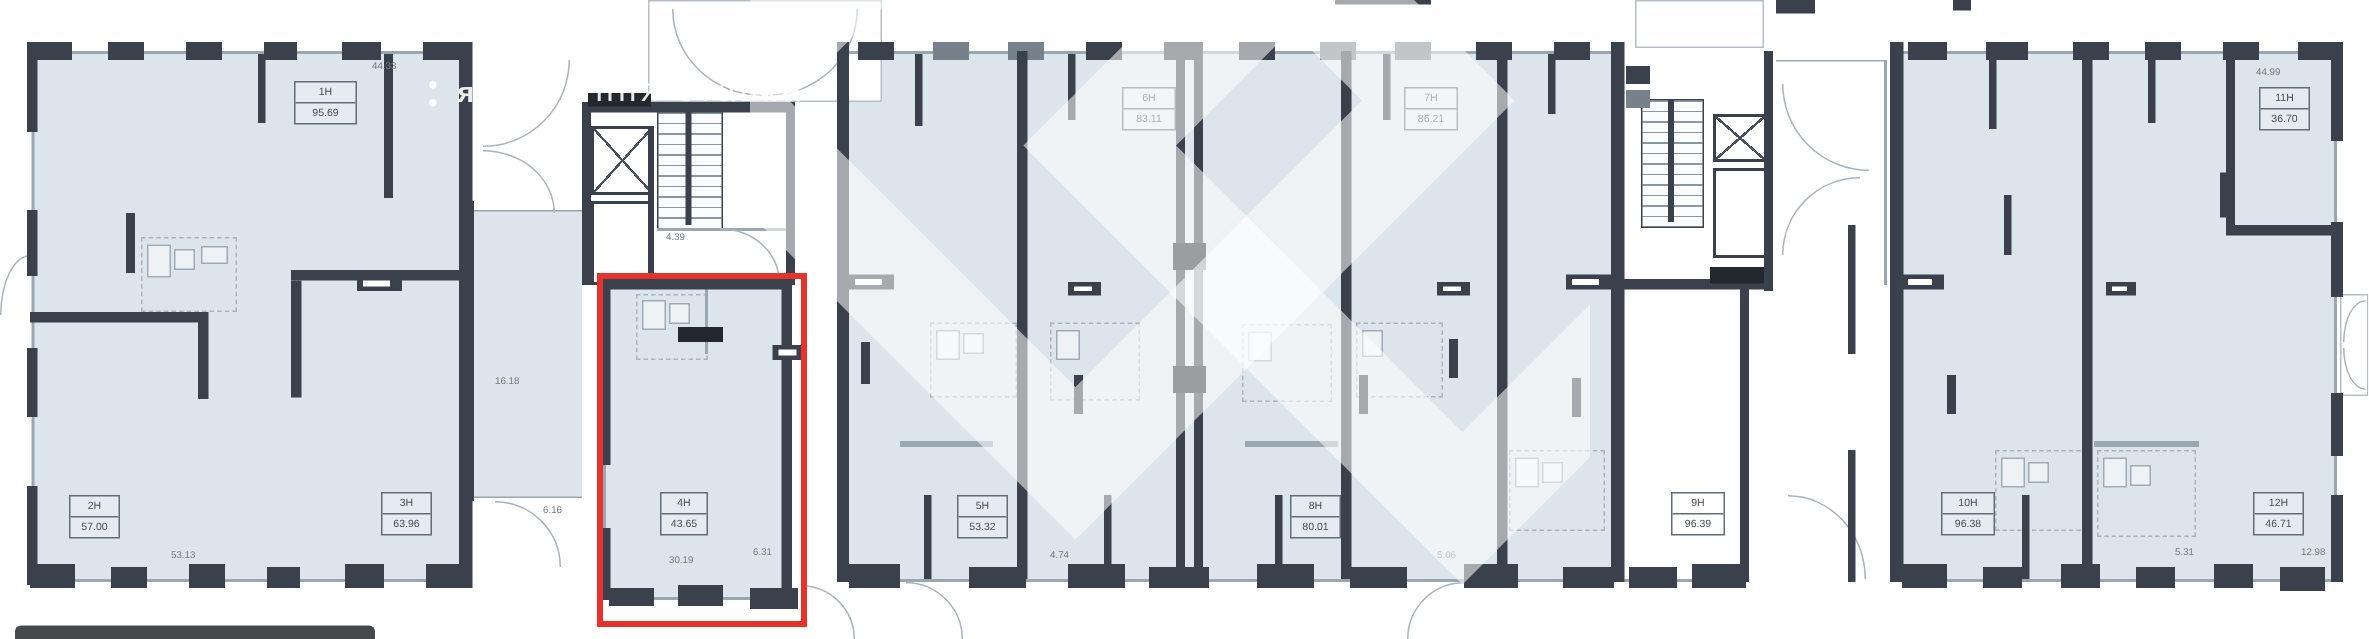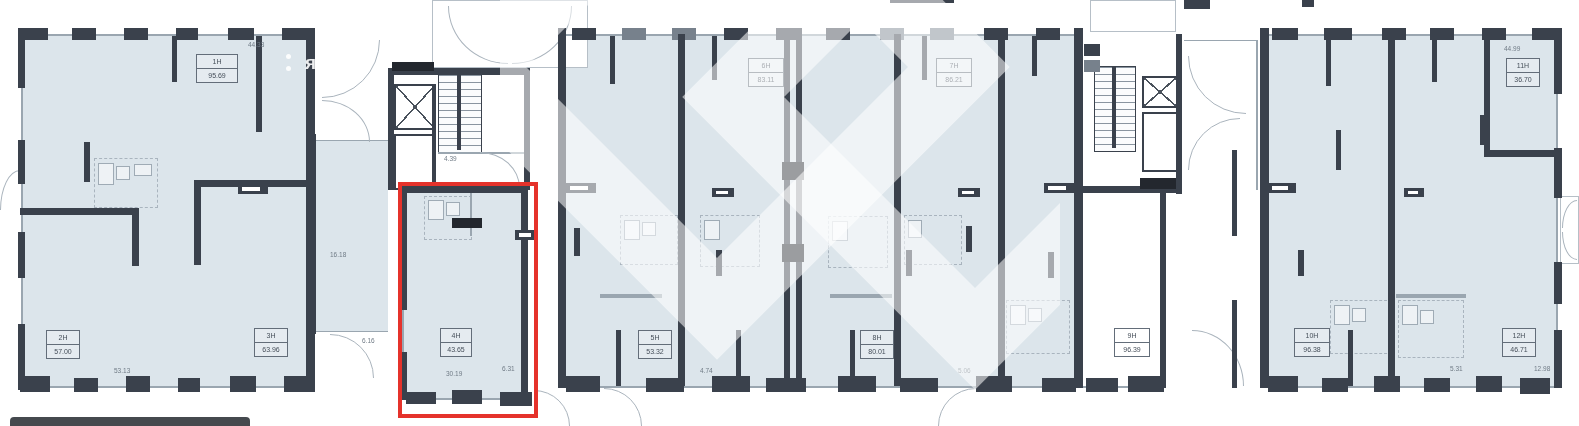--- a/index.html
+++ b/index.html
@@ -356,20 +356,21 @@
   <div class="w" style="left:890px;top:0;width:64px;height:3px"></div>
   <div class="w" style="left:1184px;top:0;width:26px;height:9px"></div>
   <div class="w" style="left:1302px;top:0;width:12px;height:7px"></div>
 
   <div id="wm">
     <div class="wmd" style="left:10px;top:-140px;width:270px;height:270px"></div>
     <div class="wmd" style="left:268px;top:-110px;width:270px;height:270px"></div>
   </div>
   <span class="wmt" style="left:336px;top:20px;font-size:19px;font-weight:bold">гни</span>
   <span class="wmt" style="left:305px;top:52px;font-size:19px;font-weight:bold">я</span>
+  <span class="wmt" style="left:397px;top:47px;font-size:22px;letter-spacing:3px">ння ставка</span>
   <div class="wdot" style="left:286px;top:54px"></div>
   <div class="wdot" style="left:286px;top:66px"></div>
 
   <div id="red"></div>
 
   <div id="bbar"></div>
 
 </div>
 
 </body></html>

